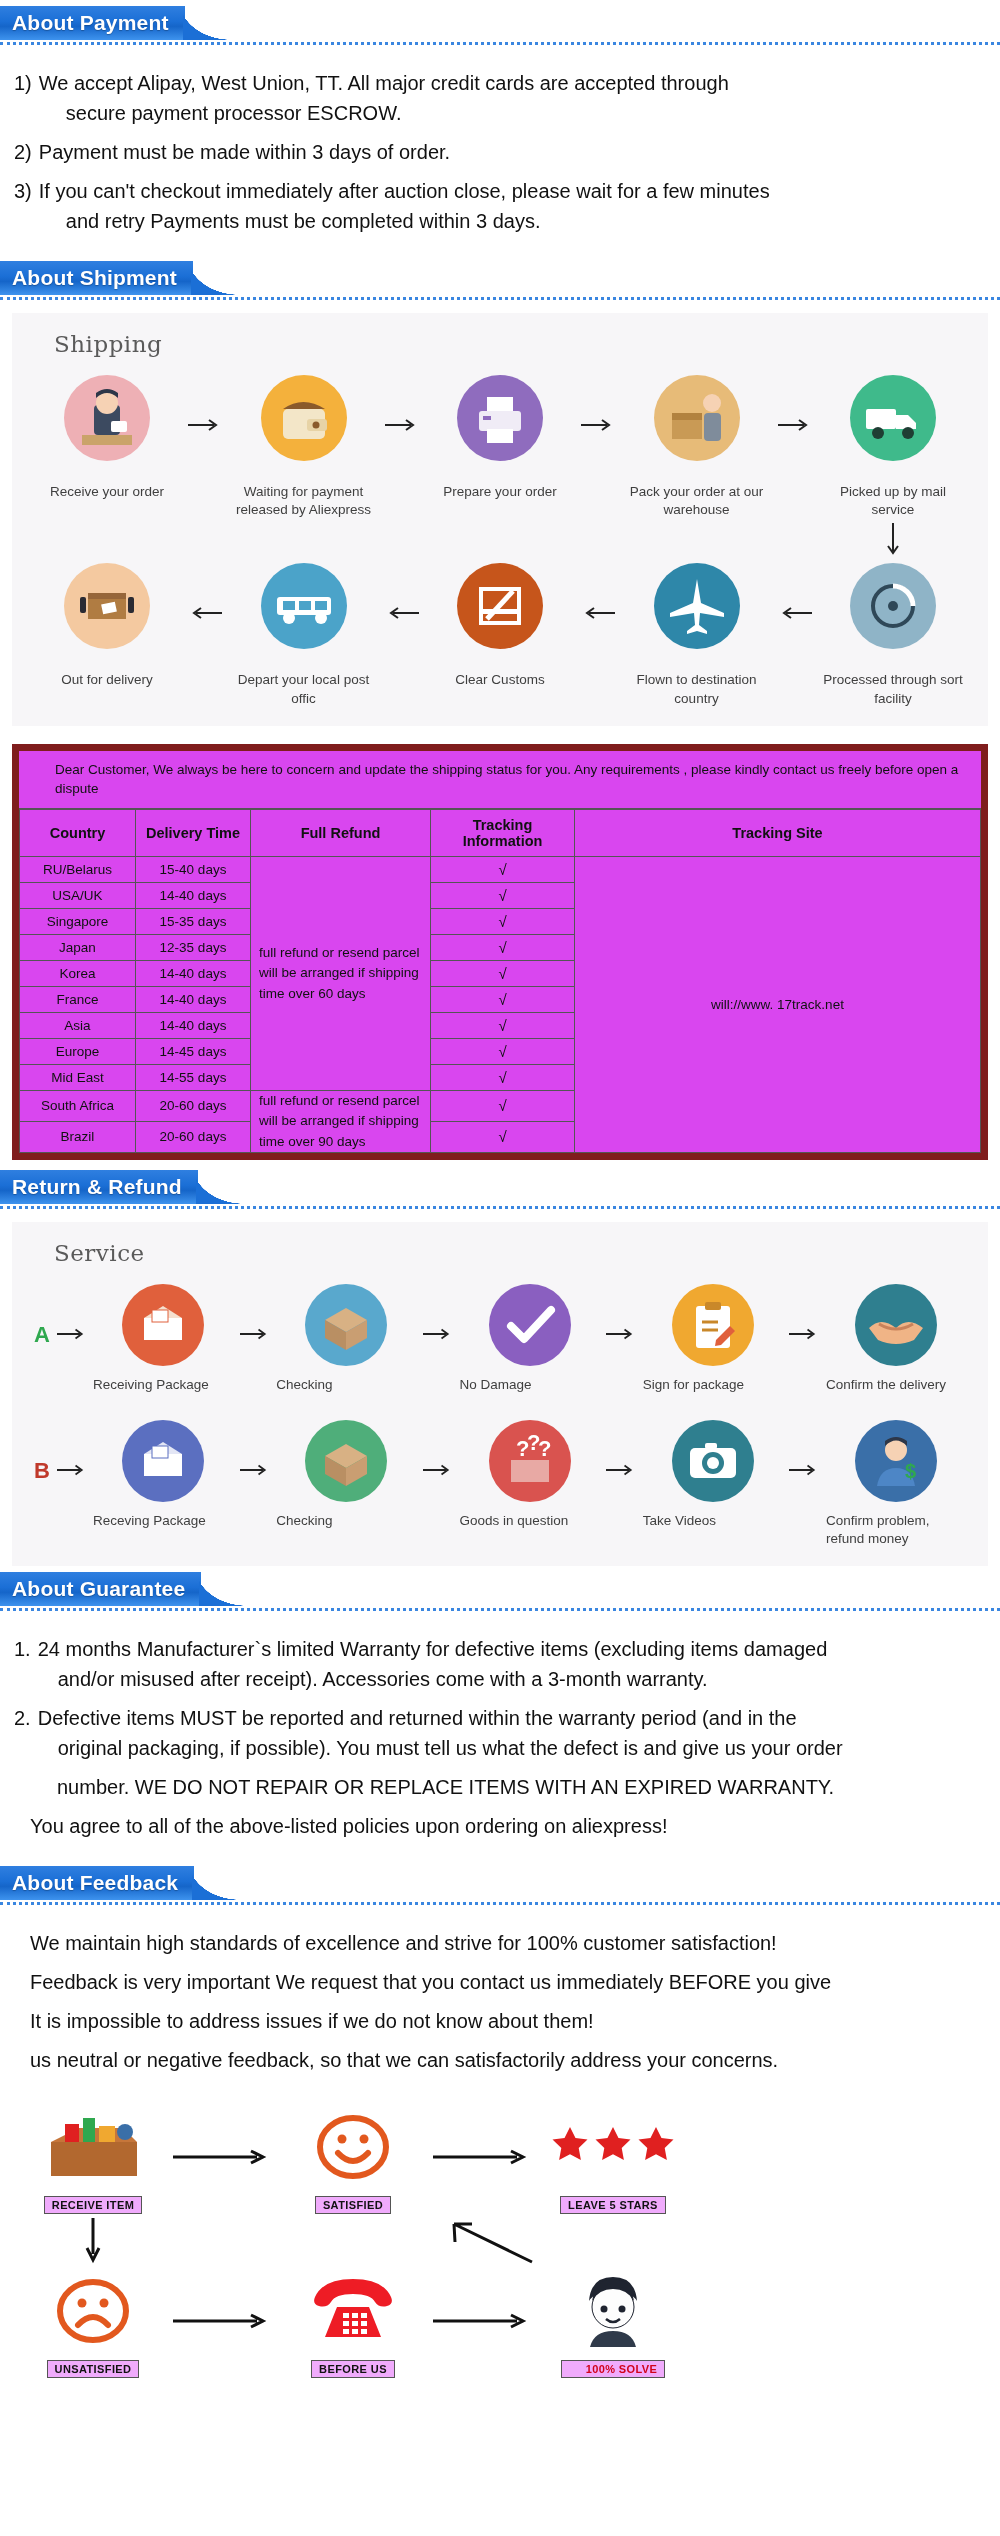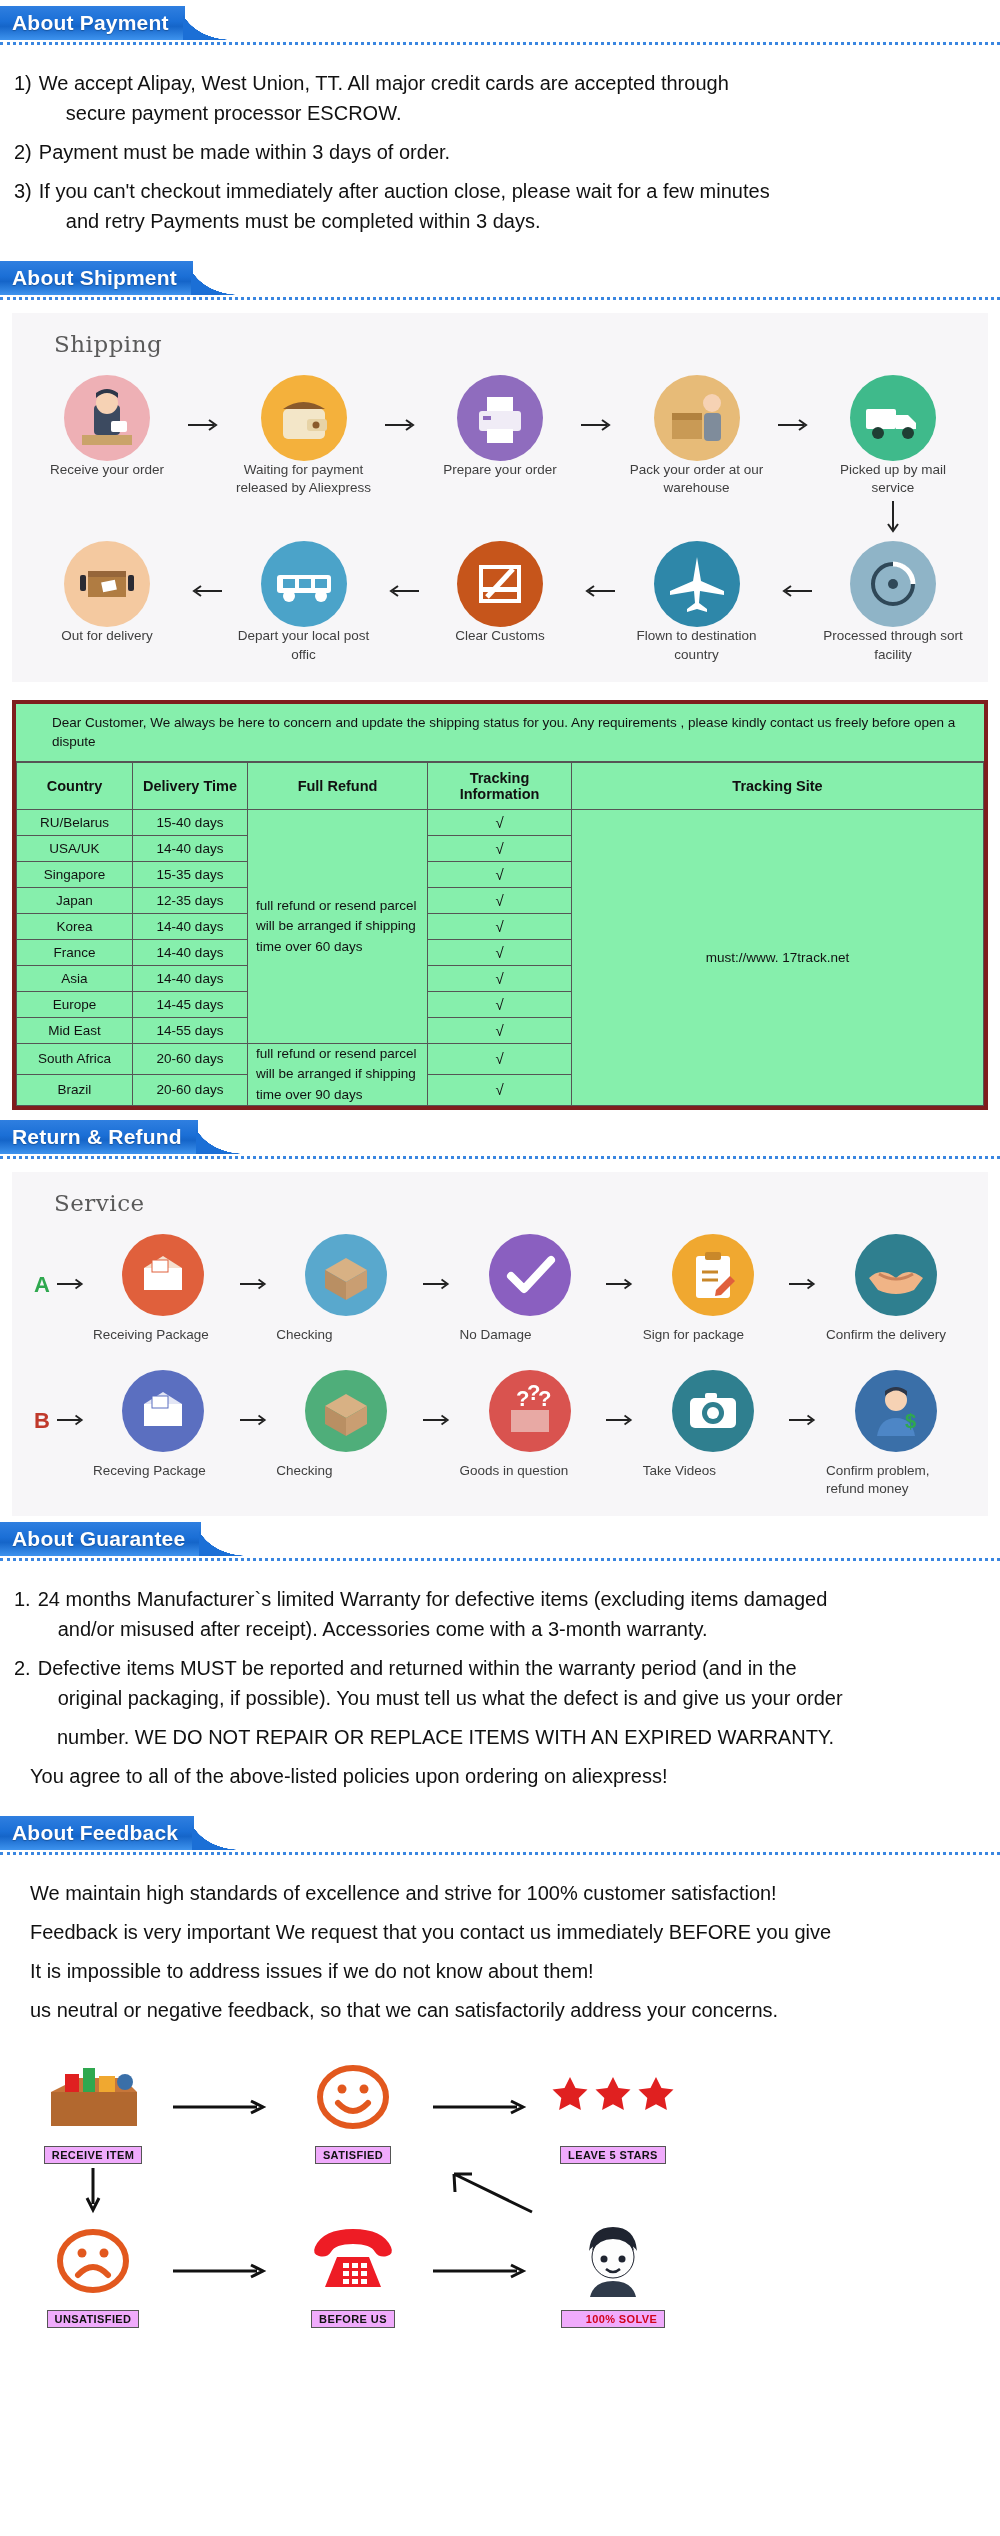--- a/index.html
+++ b/index.html
@@ -59,30 +59,30 @@
     font-family:"DejaVu Serif","Liberation Serif",serif;
     font-size:23px;
     color:#5a5a5a;
     padding-left:32px;
     margin:4px 0 18px 0;
     letter-spacing:.5px;
   }
   .steps { display:flex; align-items:flex-start; justify-content:space-between; padding:0 10px; }
   .step { width:150px; text-align:center; }
   .step .cap {
-    font-size:13.5px; color:#3f3f3f; line-height:1.35; margin-top:0;
+    font-size:13.5px; color:#3f3f3f; line-height:1.35; margin-top:22px;
     font-family:"Liberation Sans",sans-serif;
   }
   .arrow { flex:0 0 auto; align-self:flex-start; margin-top:44px; color:#222; font-size:20px; }
   .arrow svg { display:block; }
   .circ { width:86px; height:86px; border-radius:50%; margin:0 auto; position:relative; overflow:hidden; }
   .down-arrow { text-align:right; padding:4px 78px 0 0; }
 
   
-  .tblwrap { margin:18px 12px 10px 12px; border:4px solid #7f1d1d; background:#86efac; }
+  .tblwrap { margin:18px 12px 10px 12px; border:7px solid #7f1d1d; background:#d946ef; }
   table.ship { border-collapse:collapse; width:100%; font-size:13.5px; }
   table.ship td, table.ship th { border:1px solid #555; padding:4px 6px; text-align:center; vertical-align:middle; }
   table.ship thead th { font-weight:bold; font-size:14.5px; padding:7px 6px; }
   .notice { padding:9px 14px 9px 36px; font-size:13.5px; line-height:1.45; border-bottom:1px solid #555; }
   .ck { font-size:15px; }
 
   
   .srow { display:flex; align-items:flex-start; justify-content:space-between; padding:0 12px; }
   .sitem { width:140px; }
   .sitem .cap { font-size:13.5px; color:#3f3f3f; line-height:1.35; margin-top:10px; }
@@ -334,21 +334,21 @@
           <th style="width:144px">Tracking Information</th>
           <th>Tracking Site</th>
         </tr>
       </thead>
       <tbody>
         <tr>
           <td>RU/Belarus</td>
           <td>15-40 days</td>
           <td rowspan="9" style="text-align:left;padding:0 8px;line-height:1.5">full refund or resend parcel will be arranged if shipping time over 60 days</td>
           <td class="ck">√</td>
-          <td rowspan="11">must://www. 17track.net</td>
+          <td rowspan="11">will://www. 17track.net</td>
         </tr>
         <tr>
           <td>USA/UK</td>
           <td>14-40 days</td>
           <td class="ck">√</td>
         </tr>
         <tr>
           <td>Singapore</td>
           <td>15-35 days</td>
           <td class="ck">√</td>

